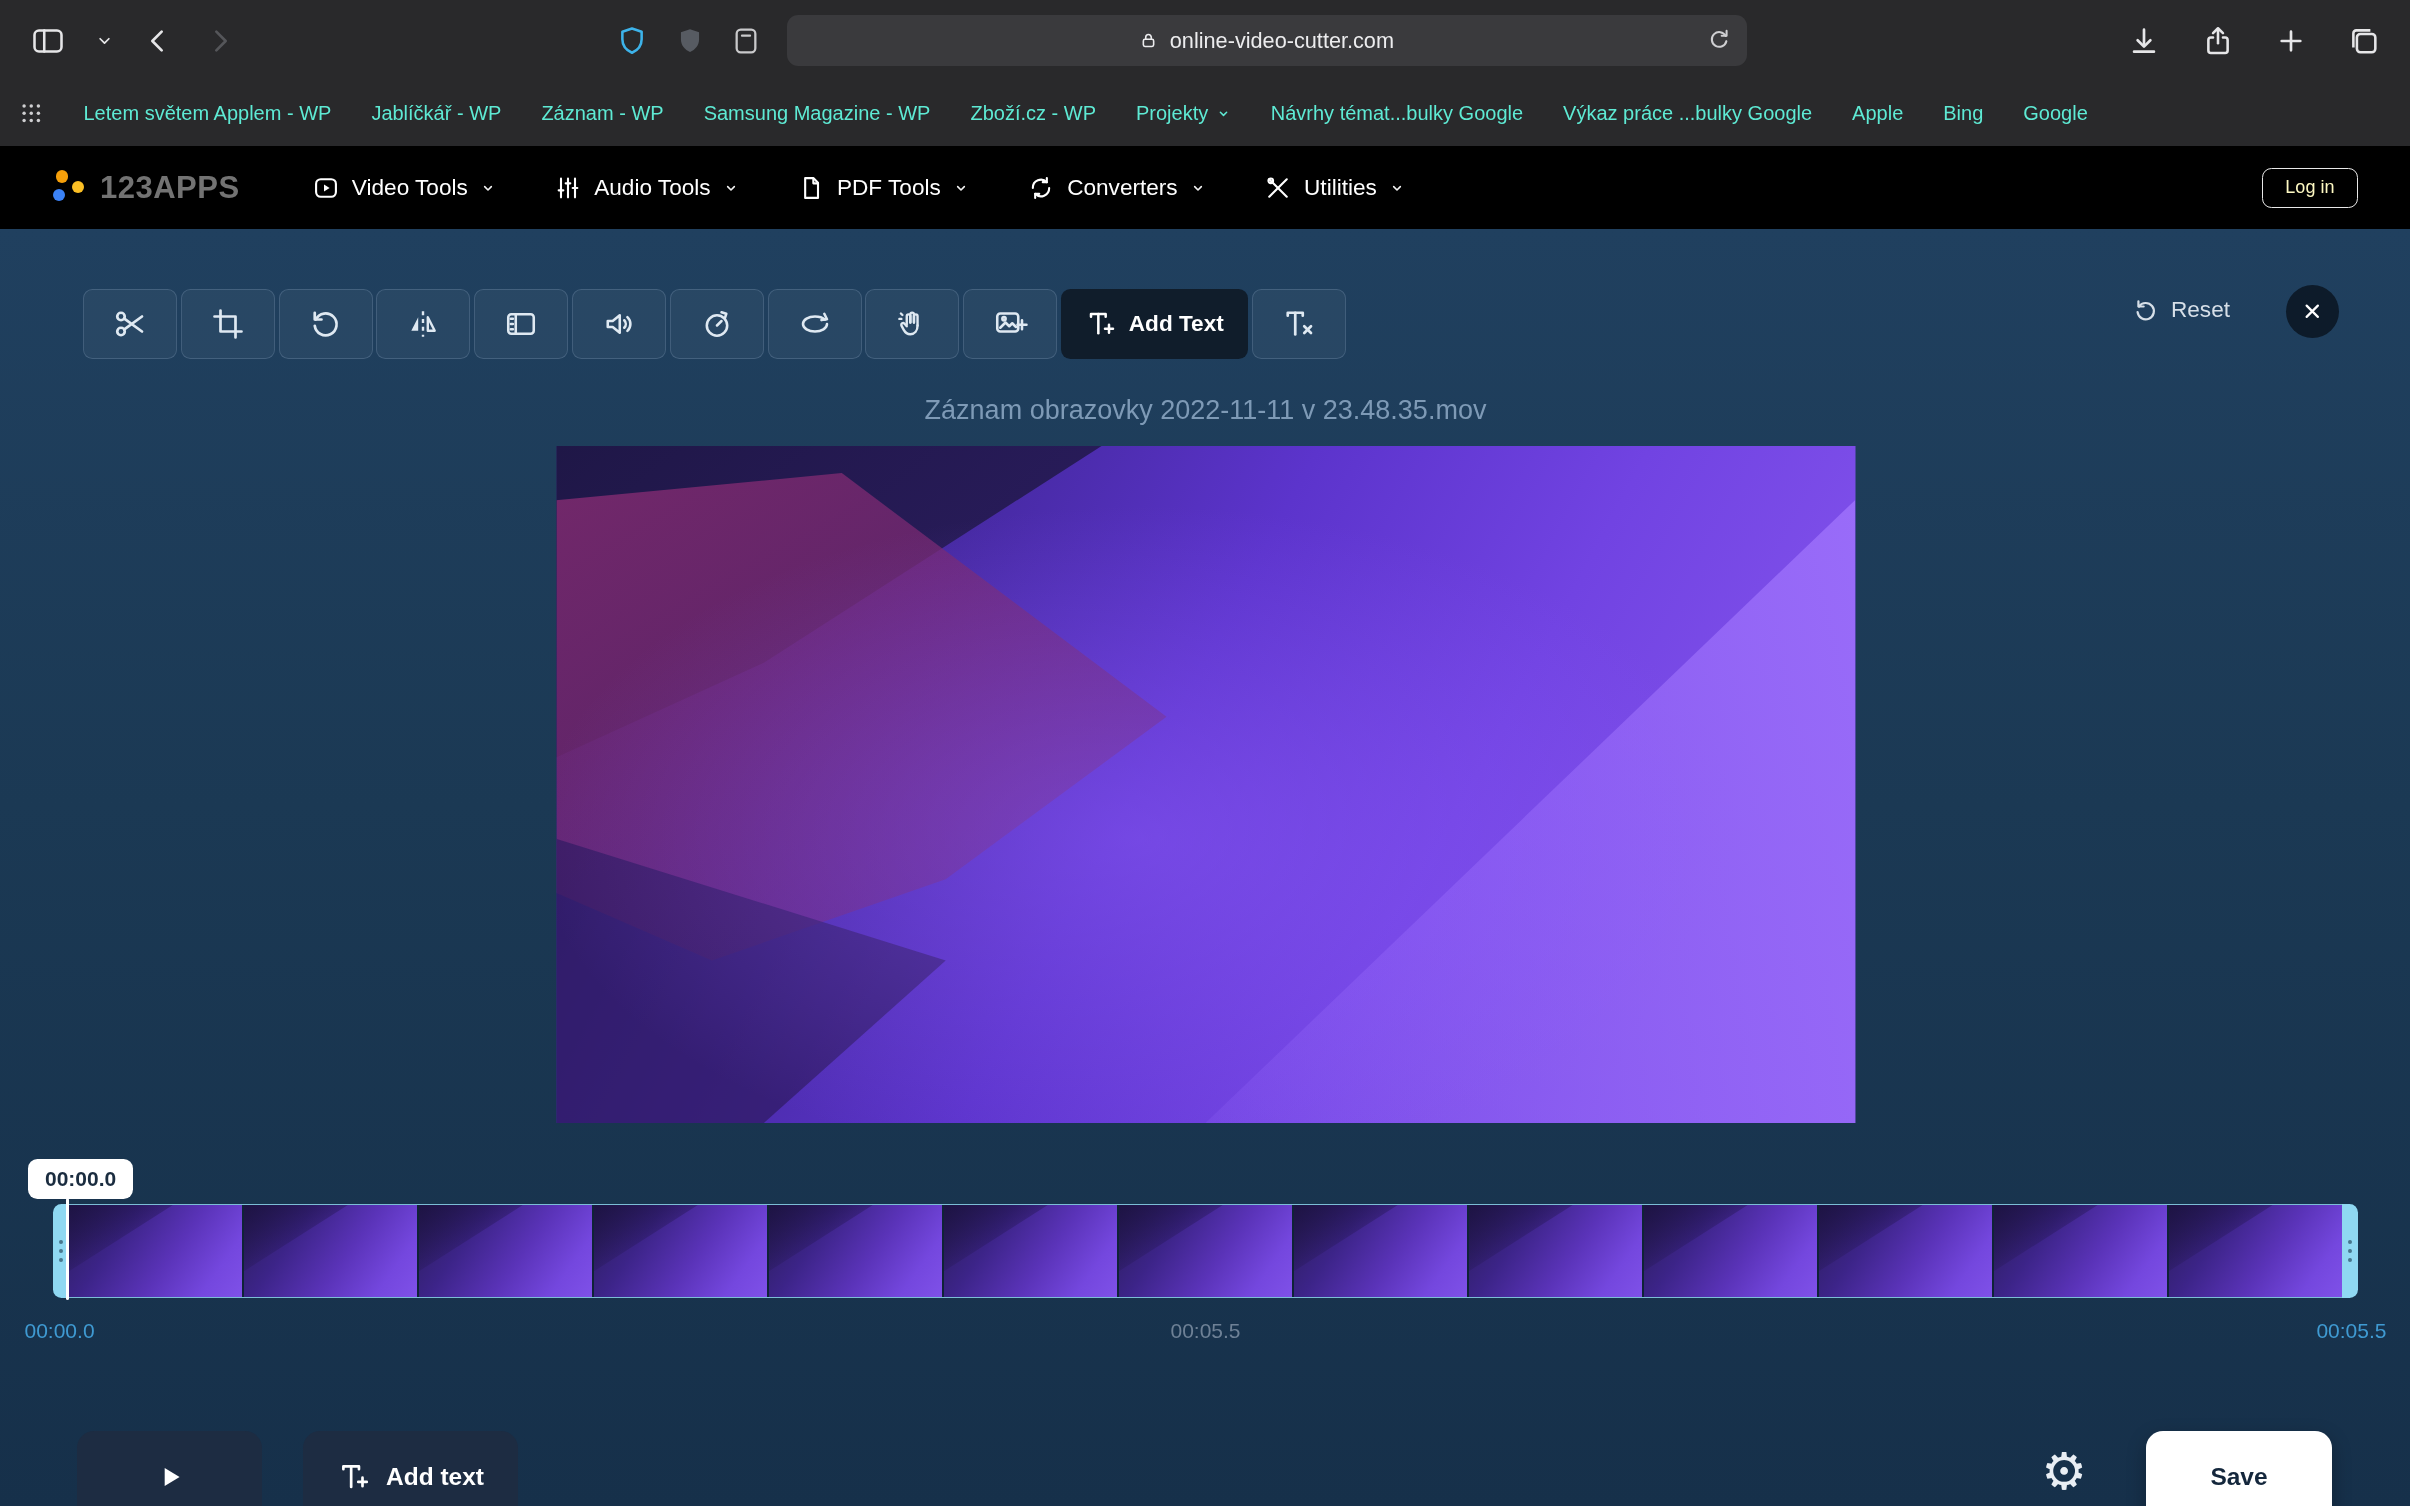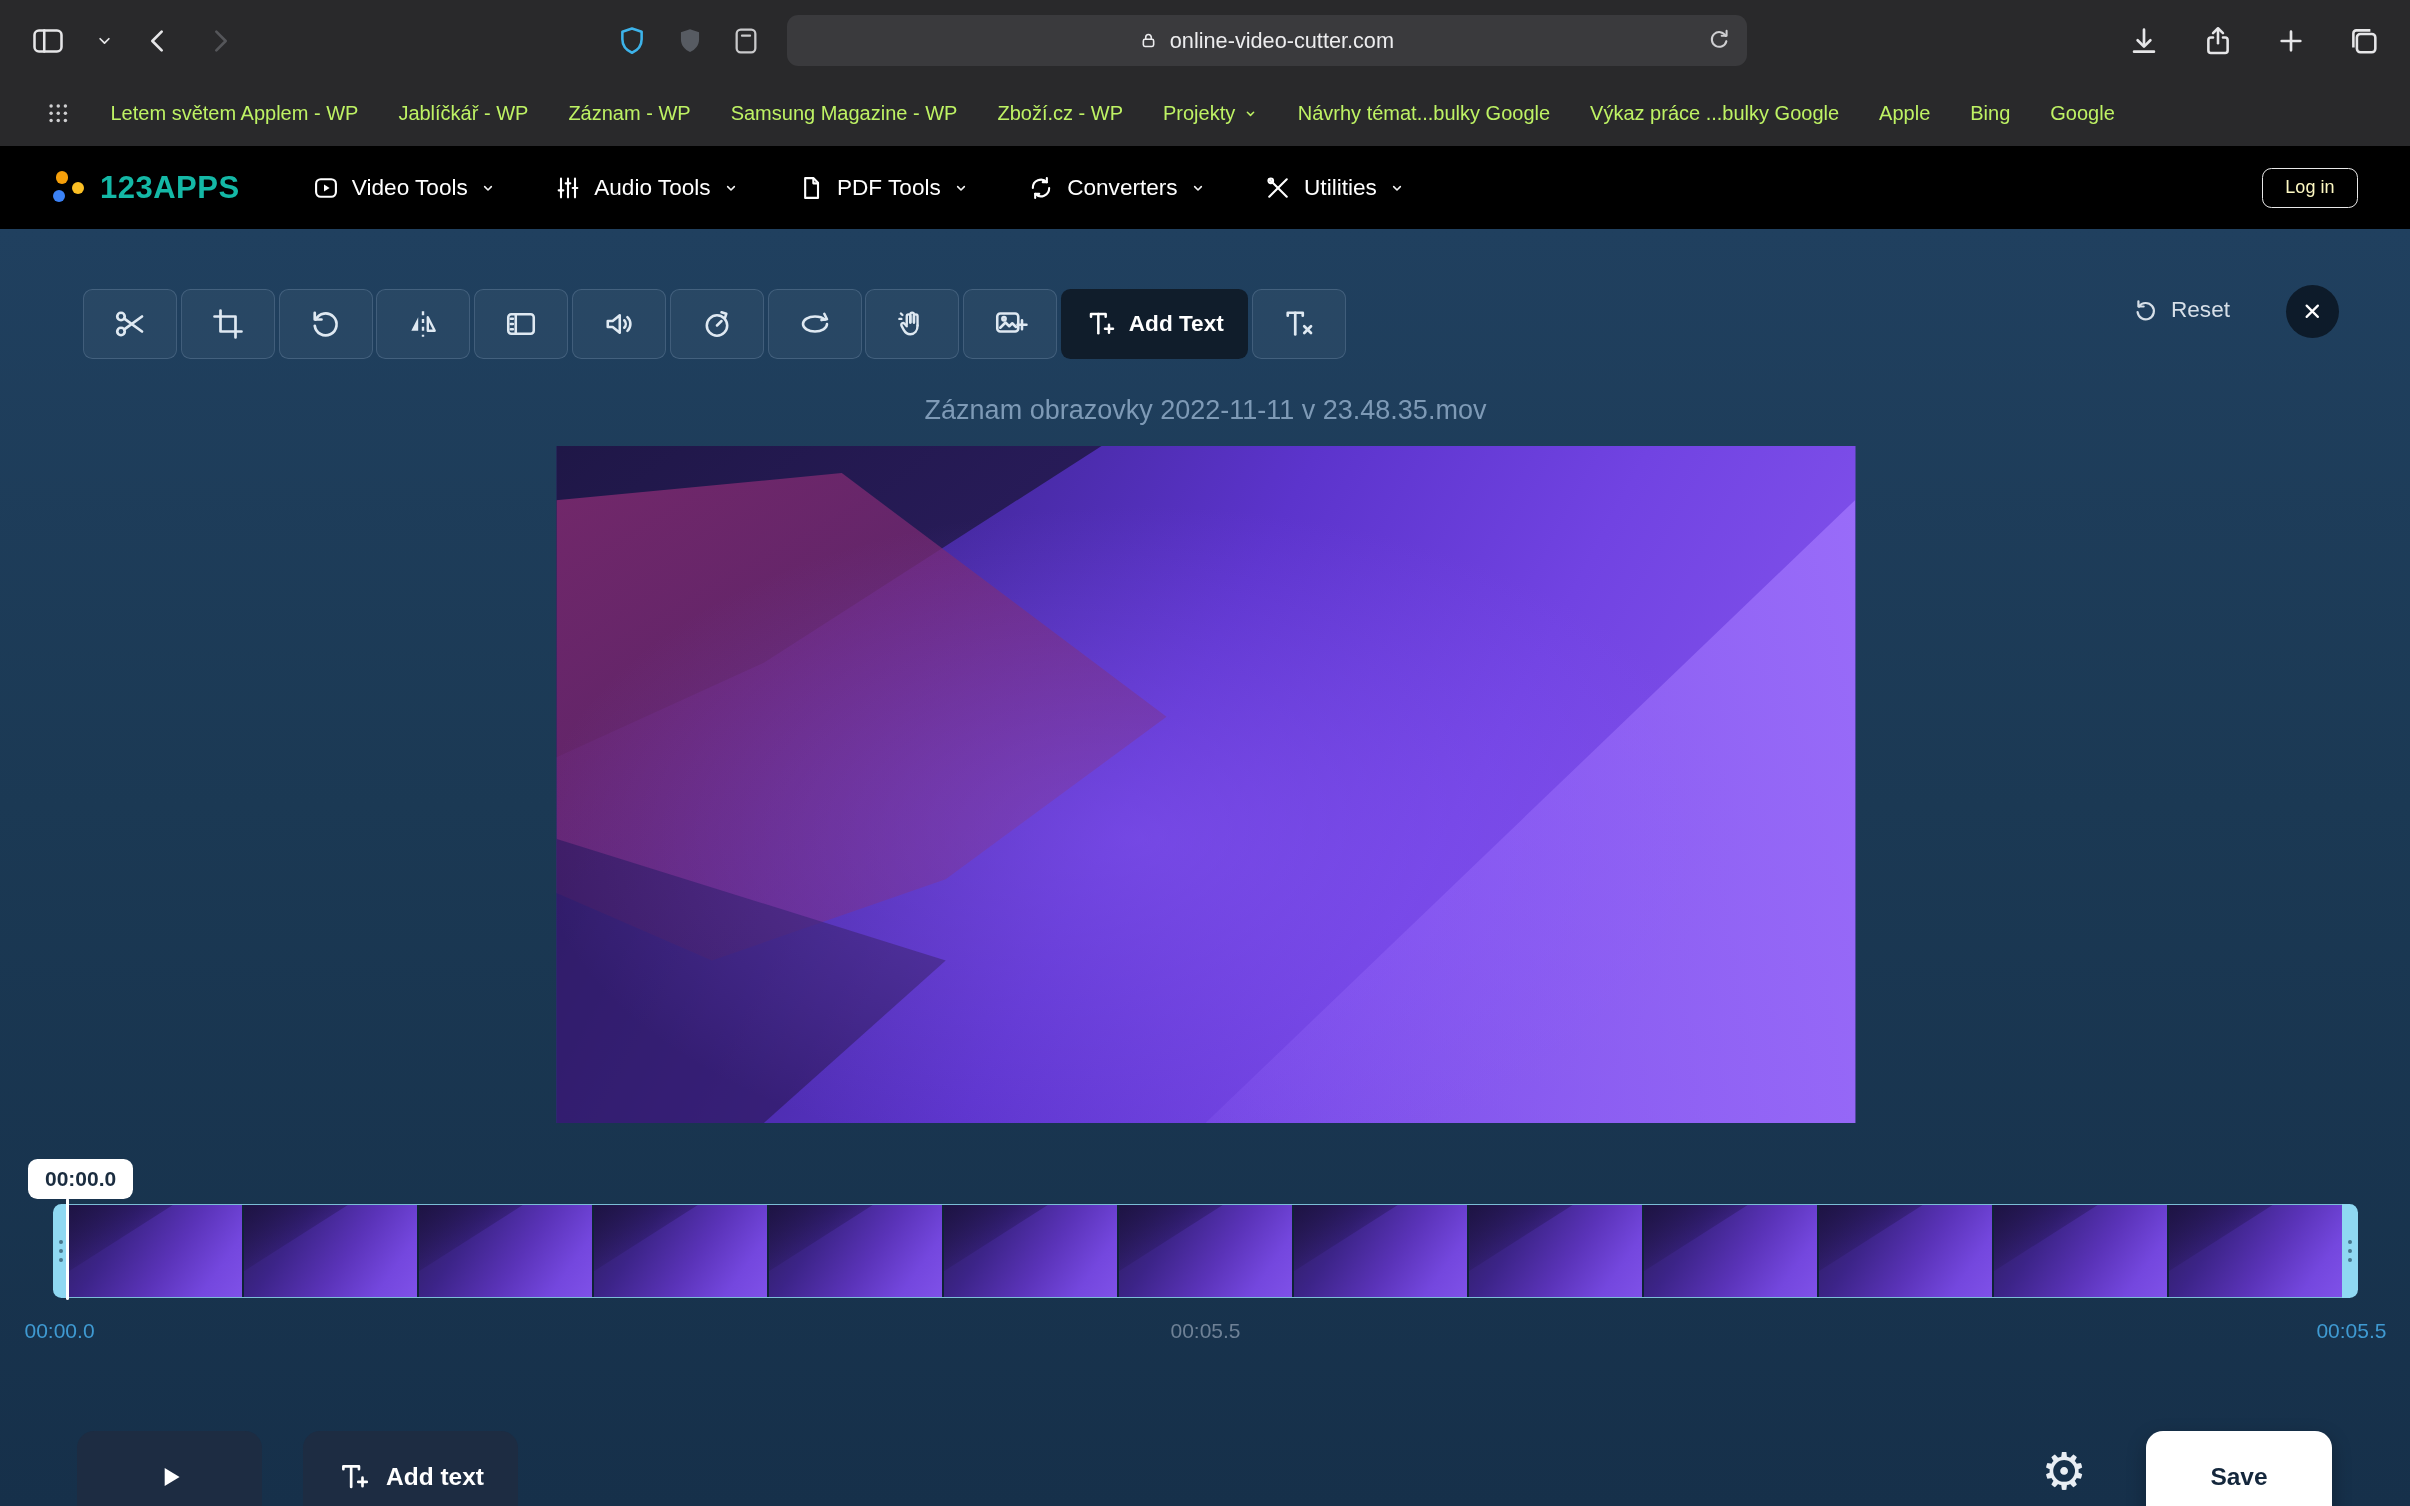--- a/index.html
+++ b/index.html
@@ -10,28 +10,28 @@
   
   .chrome{position:absolute;top:0;left:0;right:0;height:229px;background:#29292b;}
   .chrome-top{height:81px;display:flex;align-items:center;padding:0 30px;}
   .nav-cluster{display:flex;align-items:center;gap:28px;color:#e6e6e8;}
   .nav-cluster .fwd{color:#55565a;}
   .center-cluster{display:flex;align-items:center;gap:24.5px;margin:0 auto;}
   .url-field{width:960px;height:51px;background:#3a3a3d;border-radius:11.3px;position:relative;
              display:flex;align-items:center;justify-content:center;gap:11.3px;color:#ececee;font-size:21.7px;}
   .url-reload{position:absolute;right:15px;top:11.3px;color:#cfcfd2;}
   .right-cluster{display:flex;align-items:center;gap:40px;color:#e6e6e8;}
-  .chrome-bookmarks{height:65px;display:flex;align-items:center;gap:40px;padding:0 46px;
-                    color:#bef264;font-size:20px;white-space:nowrap;overflow:hidden;}
+  .chrome-bookmarks{height:65px;display:flex;align-items:center;gap:40px;padding:0 19px;
+                    color:#5eead4;font-size:20px;white-space:nowrap;overflow:hidden;}
   .bm-item{display:flex;align-items:center;gap:7.5px;cursor:default;}
 
   
   .app-header{position:absolute;top:146px;left:0;right:0;height:83px;background:#000;
               display:flex;align-items:center;padding:0 53px;box-sizing:border-box;}
-  .logo{display:flex;align-items:center;gap:13px;color:#14b8a6;}
+  .logo{display:flex;gap:13px;color:#737373;}
   .logo-dots{position:relative;width:34px;height:34px;}
   .logo-dots i{position:absolute;border-radius:50%;width:12.2px;height:12.2px;}
   .logo-dots .d1{background:#f59f0a;left:2.8px;top:0.9px;}
   .logo-dots .d2{background:#3b82f6;left:0;top:19px;}
   .logo-dots .d3{background:#fbbf24;left:19px;top:11.3px;}
   .logo-text{font-size:31px;font-weight:800;letter-spacing:0.5px;}
   .main-nav{display:flex;align-items:flex-start;gap:58px;margin-left:72px;}
   .menu-item{display:flex;align-items:center;gap:12.2px;color:#fff;font-size:22.6px;font-weight:500;}
   .menu-item .chev{opacity:.95;}
   .login-btn{margin-left:auto;border:1.9px solid #e8e8e8;border-radius:9.4px;padding:8.5px 22.6px;

